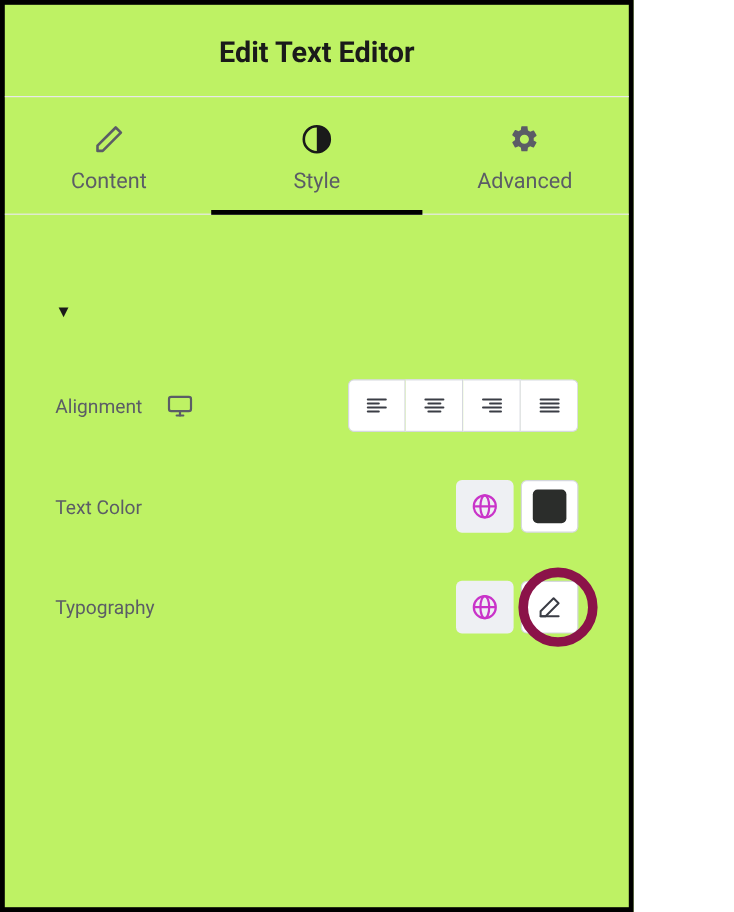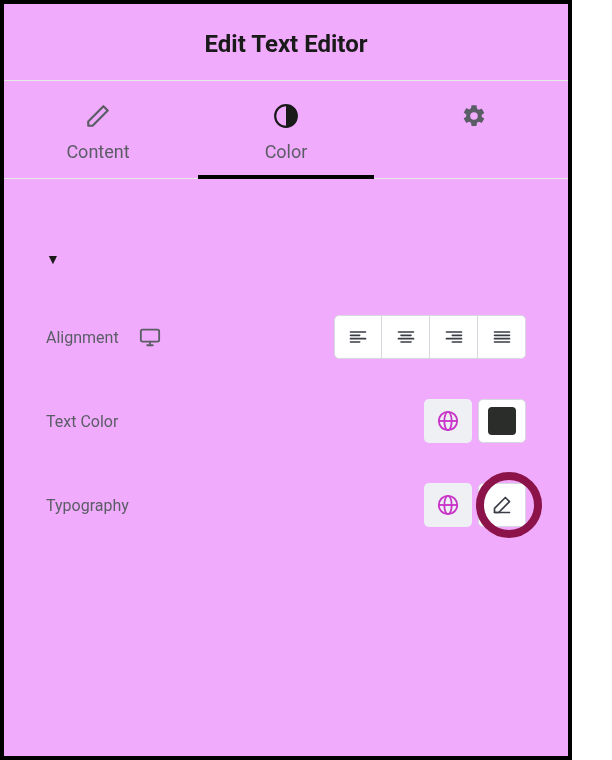--- a/index.html
+++ b/index.html
@@ -1,17 +1,17 @@
 <!DOCTYPE html>
 <html><head>
 <meta charset="utf-8">
 <style>
 * { box-sizing: border-box; margin: 0; padding: 0; }
 body { font-family: -apple-system, BlinkMacSystemFont, "Segoe UI", Roboto, Helvetica, Arial, sans-serif; background: #fff; }
-.frame { width: 572px; height: 760px; border: 4px solid #000; position: relative; background: #f0abfc; }
+.frame { width: 528px; height: 760px; border: 4px solid #000; position: relative; background: #bef264; }
 .header { text-align: center; padding: 26px 0 22px 0; }
 .header h1 { font-size: 24px; font-weight: 700; color: #1a1a1a; }
 .divider { height: 1px; background: #e8e8ea; }
 .tabs { display: flex; border-bottom: 1px solid #e8e8ea; }
 .tab { flex: 1; text-align: center; padding: 22px 0 16px 0; cursor: pointer; position: relative; }
 .tab-icon { display: flex; justify-content: center; margin-bottom: 12px; }
 .tab-label { font-size: 18px; color: #5b5d66; }
 .tab.active { }
 .tab.active .tab-underline { position: absolute; bottom: -1px; left: 50%; transform: translateX(-50%); width: 176px; height: 4px; background: #000; }
 .panel { padding: 72px 42px 0 42px; }
@@ -53,29 +53,30 @@
       </div>
       <div class="tab-label">Content</div>
     </div>
     <div class="tab active">
       <div class="tab-icon">
         <svg width="26" height="26" viewBox="0 0 24 24">
             <circle cx="12" cy="12" r="10" fill="none" stroke="#1a1a1a" stroke-width="2"></circle>
             <path d="M12 2 A10 10 0 0 1 12 22 Z" fill="#1a1a1a"></path>
           </svg>
       </div>
-      <div class="tab-label">Color</div>
+      <div class="tab-label">Style</div>
       <div class="tab-underline"></div>
     </div>
     <div class="tab">
       <div class="tab-icon">
         <svg width="26" height="26" viewBox="0 0 24 24" fill="#5b5d66">
             <path d="M19.14,12.94a7.14,7.14,0,0,0,.05-.94,7.14,7.14,0,0,0-.05-.94l2.03-1.58a.5.5,0,0,0,.12-.63l-1.92-3.32a.5.5,0,0,0-.6-.22l-2.39.96a7.03,7.03,0,0,0-1.62-.94l-.36-2.54A.5.5,0,0,0,13.9,2h-3.8a.5.5,0,0,0-.49.42L9.25,4.96a7.03,7.03,0,0,0-1.62.94l-2.39-.96a.5.5,0,0,0-.6.22L2.72,8.48a.5.5,0,0,0,.12.63l2.03,1.58a7.14,7.14,0,0,0-.05.94,7.14,7.14,0,0,0,.05.94L2.84,14.15a.5.5,0,0,0-.12.63l1.92,3.32a.5.5,0,0,0,.6.22l2.39-.96a7.03,7.03,0,0,0,1.62.94l.36,2.54a.5.5,0,0,0,.49.42h3.8a.5.5,0,0,0,.49-.42l.36-2.54a7.03,7.03,0,0,0,1.62-.94l2.39.96a.5.5,0,0,0,.6-.22l1.92-3.32a.5.5,0,0,0-.12-.63ZM12,15.5A3.5,3.5,0,1,1,15.5,12,3.5,3.5,0,0,1,12,15.5Z"></path>
           </svg>
       </div>
+      <div class="tab-label">Advanced</div>
     </div>
   </div>
 
   <div class="panel">
 
     <div class="section-head">
       <span class="caret">▼</span>
     </div>
 
     <div class="row">

